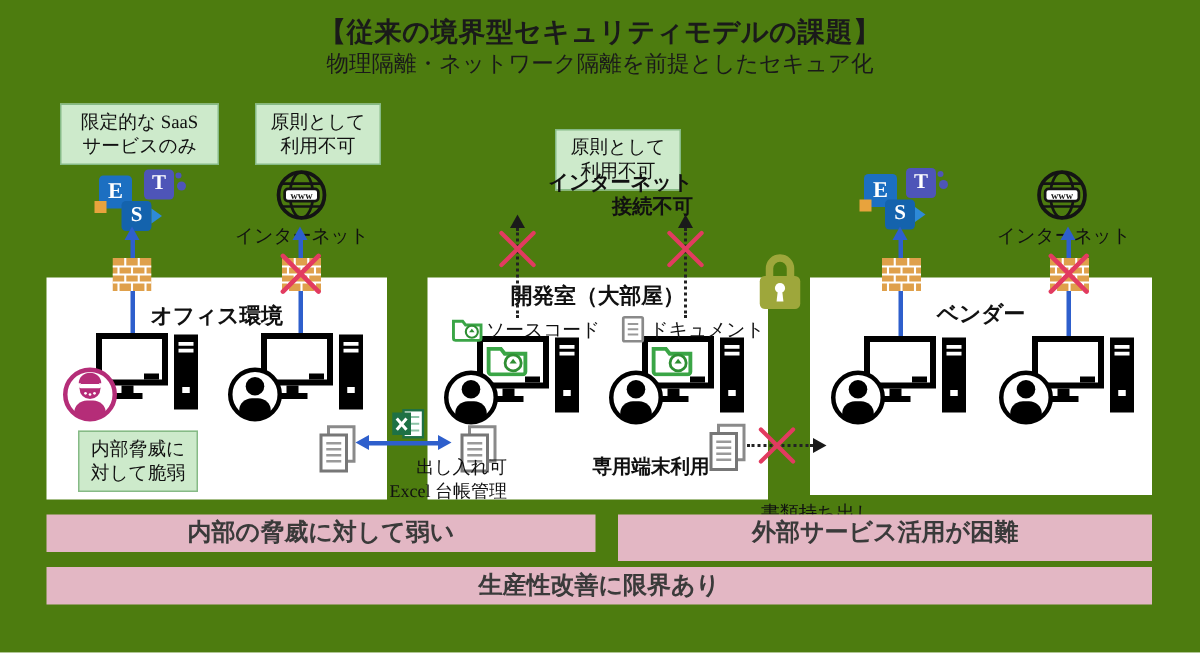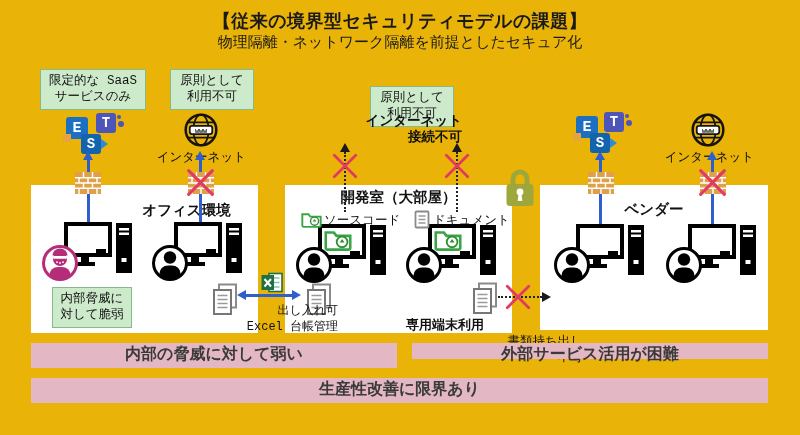--- a/index.html
+++ b/index.html
@@ -1,17 +1,17 @@
 <!DOCTYPE html>
 <html><head>
 <meta charset="utf-8">
 <style>
   html,body{margin:0;padding:0;background:#fff;}
-  .stage{position:relative;width:800px;height:435px;background:#eab308;overflow:hidden;
-         font-family:Liberation Mono, monospace;color:#1a1a1a;}
+  .stage{position:relative;width:800px;height:435px;background:#4d7c0f;overflow:hidden;
+         font-family:Liberation Serif, serif;color:#1a1a1a;}
   .abs{position:absolute;}
   .pre{white-space:pre-line;}
   .ctr{text-align:right;}
   .title{left:0;right:0;top:9px;font-size:18px;font-weight:bold;text-align:center;letter-spacing:.5px;}
   .subtitle{left:0;right:0;top:33px;font-size:15px;text-align:center;}
   .note{background:#cdeacb;border:1.5px solid #86ba86;font-size:12.5px;line-height:1.3;
         padding:3px 6px;color:#111;text-align:center;white-space:pre-line;box-sizing:border-box;}
   .panel{background:#ffffff;}
   .zone{font-size:14.5px;font-weight:bold;color:#111;text-align:center;}
   .bar{background:#e3b7c4;font-size:16px;font-weight:bold;color:#3a3a3a;text-align:center;line-height:25px;}
@@ -167,21 +167,21 @@
   </svg>
   <div class="abs lbl ctr" style="left:664px;top:149px;width:90px;">インターネット</div>
 
   <div class="abs blbl ctr pre" style="left:340px;top:114px;width:122px;font-size:13.5px;line-height:1.15;">インターネット
 接続不可</div>
 
   <div class="abs panel" style="left:31px;top:185px;width:227px;height:148px;"></div>
   <div class="abs panel" style="left:285px;top:185px;width:227px;height:148px;"></div>
   <div class="abs panel" style="left:540px;top:185px;width:228px;height:145px;"></div>
 
-  <div class="abs zone" style="left:31px;top:201px;width:227px;padding-left:42px;">オフィス環境</div>
+  <div class="abs zone" style="left:31px;top:201px;width:227px;">オフィス環境</div>
   <div class="abs zone" style="left:285px;top:188px;width:227px;">開発室（大部屋）</div>
   <div class="abs zone" style="left:540px;top:200px;width:228px;">ベンダー</div>
 
   <div class="abs vline" style="left:86.5px;top:158px;height:69px;"></div>
   <div class="abs vhead" style="left:82.5px;top:151px;"></div>
   <div class="abs vline" style="left:199px;top:158px;height:69px;"></div>
   <div class="abs vhead" style="left:195px;top:151px;"></div>
   <div class="abs vline" style="left:599px;top:158px;height:69px;"></div>
   <div class="abs vhead" style="left:595px;top:151px;"></div>
   <div class="abs vline" style="left:711px;top:158px;height:69px;"></div>
@@ -252,21 +252,21 @@
 対して脆弱</div>
 
   <svg class="abs" style="left:301px;top:210px;" width="21" height="18" viewBox="0 0 24 20">
       <use href="#folder-green"></use>
     </svg>
   <div class="abs lbl" style="left:324px;top:212px;">ソースコード</div>
   <svg class="abs" style="left:414px;top:210px;" width="17" height="19">
       <use href="#doc-single"></use>
     </svg>
   <div class="abs lbl" style="left:433px;top:212px;">ドキュメント</div>
-  <div class="abs blbl ctr" style="left:344px;top:302px;width:140px;margin-top:14px;">専用端末利用</div>
+  <div class="abs blbl ctr" style="left:333px;top:302px;width:140px;">専用端末利用</div>
 
   <svg class="abs" style="left:211px;top:283px;" width="28" height="34">
       <use href="#docs-stack"></use>
     </svg>
   <svg class="abs" style="left:305px;top:283px;" width="28" height="34">
       <use href="#docs-stack"></use>
     </svg>
   <svg class="abs" style="left:261px;top:272px;" width="22" height="21">
       <use href="#excel"></use>
     </svg>
@@ -281,16 +281,16 @@
     </svg>
   <div class="abs dhline" style="left:498px;top:296px;width:44px;"></div>
   <div class="abs dhead-r" style="left:542px;top:292px;"></div>
   <svg class="abs" style="left:504px;top:283px;" width="28" height="28" viewBox="0 0 30 30">
       <use href="#cross"></use>
     </svg>
   <div class="abs lbl ctr pre" style="left:473px;top:307px;width:110px;line-height:1.25;margin-top:28px;">書類持ち出し
 不可</div>
 
   <div class="abs bar" style="left:31px;top:343px;width:366px;height:25px;">内部の脅威に対して弱い</div>
-  <div class="abs bar" style="left:412px;top:343px;width:356px;height:16px;">外部サービス活用が困難</div>
+  <div class="abs bar" style="left:412px;top:343px;width:356px;height:31px;">外部サービス活用が困難</div>
   <div class="abs bar" style="left:31px;top:378px;width:737px;height:25px;text-align:center;">生産性改善に限界あり</div>
 
 </div>
 
 </body></html>

